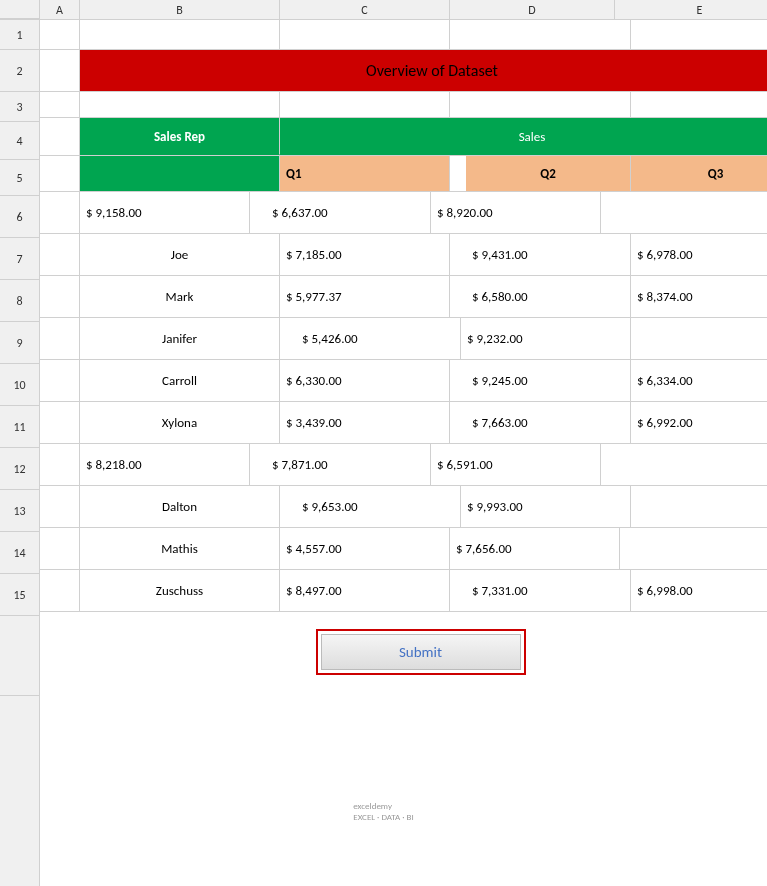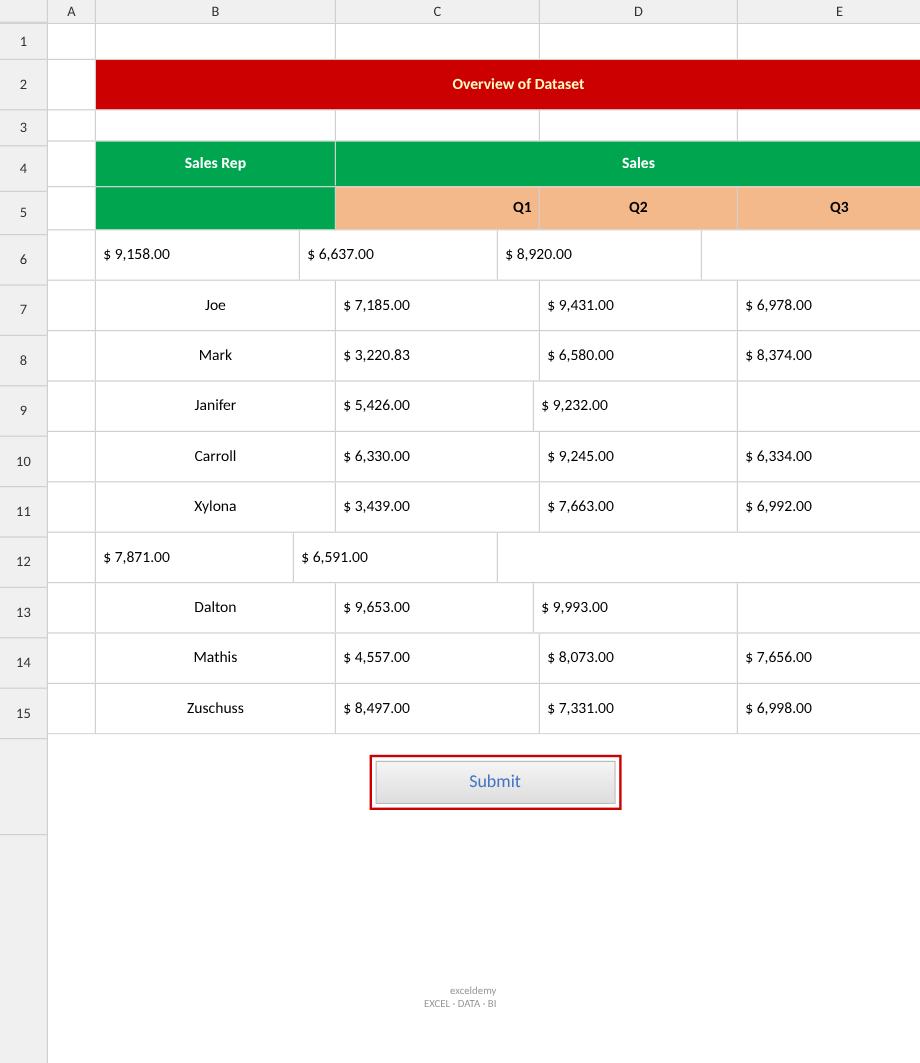--- a/index.html
+++ b/index.html
@@ -106,32 +106,32 @@
     .cell {
       border-right: 1px solid #d0d0d0;
       display: flex;
       align-items: center;
       padding: 0 6px;
     }
 
     .cell.col-a { width: 40px; min-width: 40px; }
     .cell.col-b { width: 200px; min-width: 200px; justify-content: center; }
     .cell.col-c { width: 170px; min-width: 170px; }
-    .cell.col-d { width: 165px; min-width: 165px; }
+    .cell.col-d { width: 165px; min-width: 165px; margin-left: 16px; }
     .cell.col-e { width: 170px; min-width: 170px; }
 
     
     .watermark {
       position: absolute;
-      bottom: 44px;
+      bottom: 64px;
       left: 50%;
       transform: translateX(-50%);
       font-size: 9px;
       color: #999;
-      text-align: right;
+      text-align: left;
       white-space: nowrap;
     }
   </style>
 </head>
 <body>
 
 <div class="spreadsheet-container">
 
   <div class="col-headers">
     <div class="row-header-corner"></div>
@@ -169,50 +169,50 @@
         <div class="cell col-a"></div>
         <div class="cell col-b"></div>
         <div class="cell col-c"></div>
         <div class="cell col-d"></div>
         <div class="cell col-e"></div>
       </div>
 
       <div class="grid-row" style="height:42px;">
         <div class="cell col-a"></div>
         <div class="cell" style="width:705px; background:#cc0000; justify-content:center; border-right:1px solid #d0d0d0;">
-          <span style="color:#fef9c3; font-weight:bold; font-size:13px;">Overview of Dataset</span>
+          <span style="color:#000000; font-weight:normal; font-size:16px;">Overview of Dataset</span>
         </div>
       </div>
 
       <div class="grid-row" style="height:26px;">
         <div class="cell col-a"></div>
         <div class="cell col-b"></div>
         <div class="cell col-c"></div>
         <div class="cell col-d"></div>
         <div class="cell col-e"></div>
       </div>
 
       <div class="grid-row" style="height:38px;">
         <div class="cell col-a"></div>
 
         <div class="cell col-b" style="background:#00a550; justify-content:center; border-bottom: 1px solid #00a550;">
           <span style="color:#fff; font-weight:bold;">Sales Rep</span>
         </div>
 
         <div class="cell" style="width:505px; background:#00a550; justify-content:center; border-right:1px solid #d0d0d0;">
-          <span style="color:#fff; font-weight:bold;">Sales</span>
+          <span style="color:#fff; font-weight:normal;">Sales</span>
         </div>
       </div>
 
       <div class="grid-row" style="height:36px;">
         <div class="cell col-a"></div>
         <div class="cell col-b" style="background:#00a550; justify-content:center;">
           
         </div>
-        <div class="cell col-c" style="background:#f4b98a; justify-content:flex-end;">
+        <div class="cell col-c" style="background:#f4b98a; justify-content:flex-start;">
           <span style="font-weight:bold;">Q1</span>
         </div>
         <div class="cell col-d" style="background:#f4b98a; justify-content:center;">
           <span style="font-weight:bold;">Q2</span>
         </div>
         <div class="cell col-e" style="background:#f4b98a; justify-content:center;">
           <span style="font-weight:bold;">Q3</span>
         </div>
       </div>
 
@@ -227,21 +227,21 @@
         <div class="cell col-a"></div>
         <div class="cell col-b">Joe</div>
         <div class="cell col-c">$ 7,185.00</div>
         <div class="cell col-d">$ 9,431.00</div>
         <div class="cell col-e">$ 6,978.00</div>
       </div>
 
       <div class="grid-row" style="height:42px;">
         <div class="cell col-a"></div>
         <div class="cell col-b">Mark</div>
-        <div class="cell col-c">$ 3,220.83</div>
+        <div class="cell col-c">$ 5,977.37</div>
         <div class="cell col-d">$ 6,580.00</div>
         <div class="cell col-e">$ 8,374.00</div>
       </div>
 
       <div class="grid-row" style="height:42px;">
         <div class="cell col-a"></div>
         <div class="cell col-b">Janifer</div>
         <div class="cell col-d">$ 5,426.00</div>
         <div class="cell col-e">$ 9,232.00</div>
       </div>
@@ -257,36 +257,36 @@
       <div class="grid-row" style="height:42px;">
         <div class="cell col-a"></div>
         <div class="cell col-b">Xylona</div>
         <div class="cell col-c">$ 3,439.00</div>
         <div class="cell col-d">$ 7,663.00</div>
         <div class="cell col-e">$ 6,992.00</div>
       </div>
 
       <div class="grid-row" style="height:42px;">
         <div class="cell col-a"></div>
+        <div class="cell col-c">$ 8,218.00</div>
         <div class="cell col-d">$ 7,871.00</div>
         <div class="cell col-e">$ 6,591.00</div>
       </div>
 
       <div class="grid-row" style="height:42px;">
         <div class="cell col-a"></div>
         <div class="cell col-b">Dalton</div>
         <div class="cell col-d">$ 9,653.00</div>
         <div class="cell col-e">$ 9,993.00</div>
       </div>
 
       <div class="grid-row" style="height:42px;">
         <div class="cell col-a"></div>
         <div class="cell col-b">Mathis</div>
         <div class="cell col-c">$ 4,557.00</div>
-        <div class="cell col-d">$ 8,073.00</div>
         <div class="cell col-e">$ 7,656.00</div>
       </div>
 
       <div class="grid-row" style="height:42px;">
         <div class="cell col-a"></div>
         <div class="cell col-b">Zuschuss</div>
         <div class="cell col-c">$ 8,497.00</div>
         <div class="cell col-d">$ 7,331.00</div>
         <div class="cell col-e">$ 6,998.00</div>
       </div>

